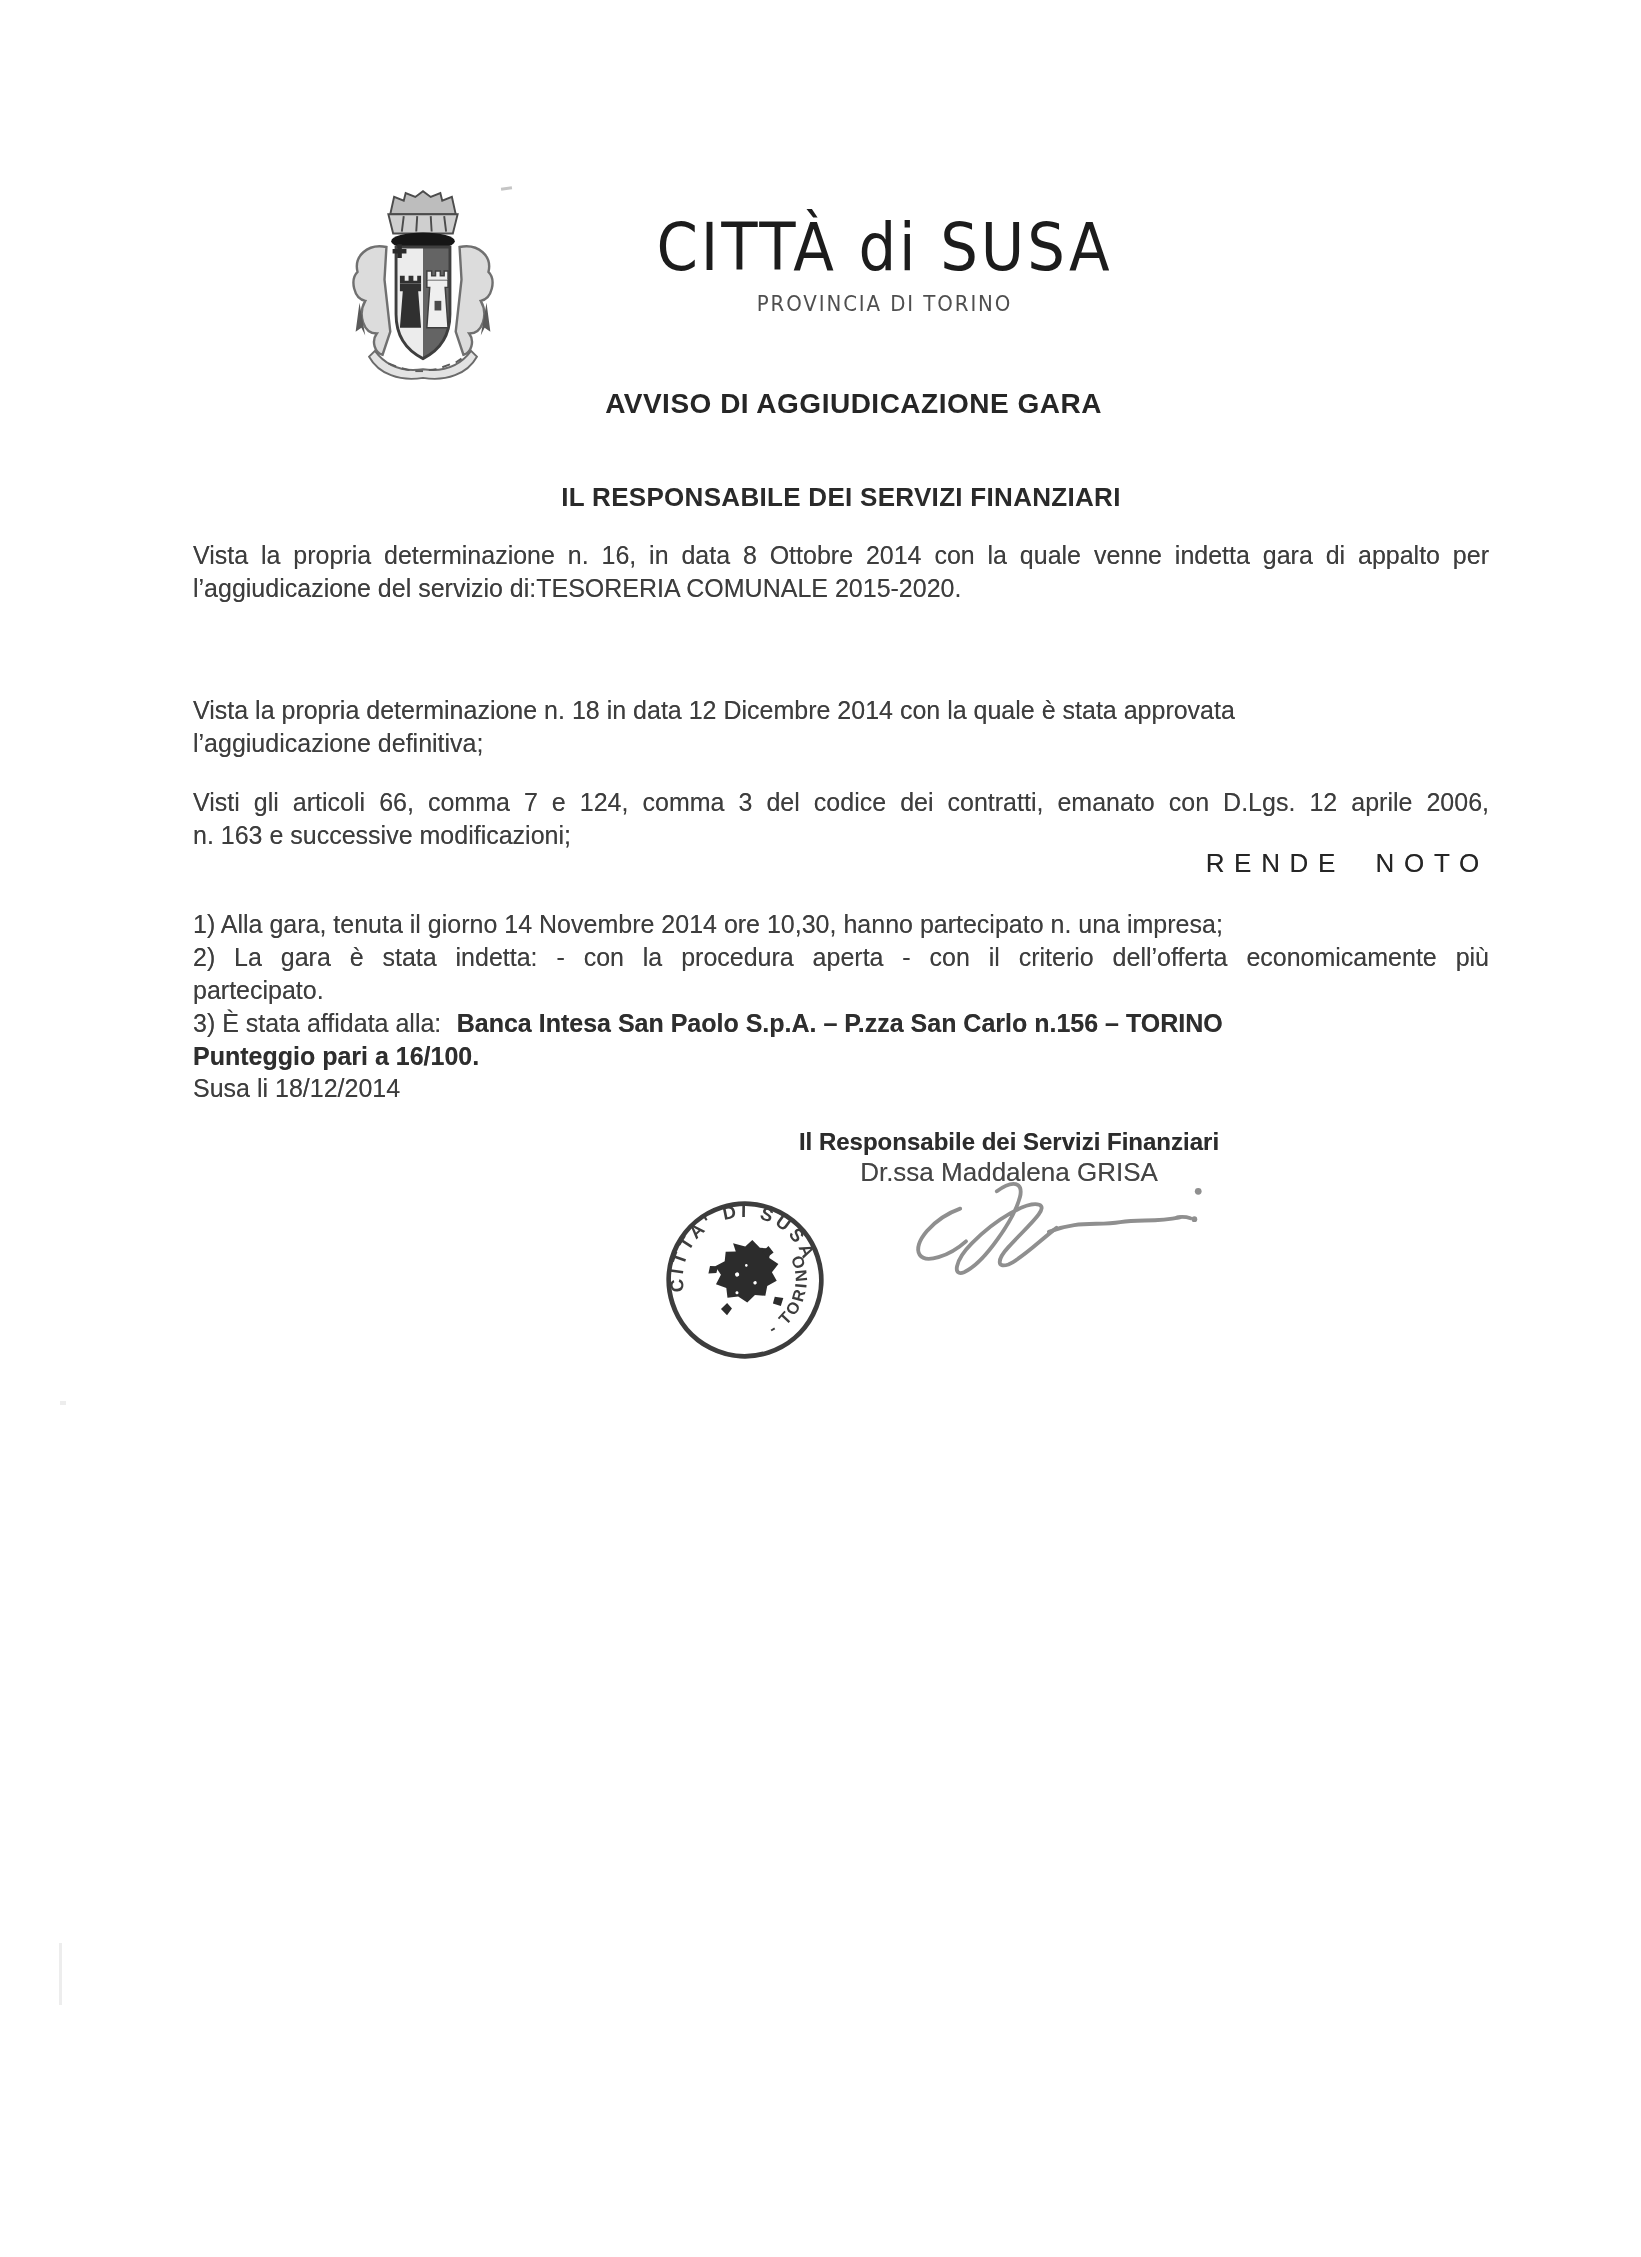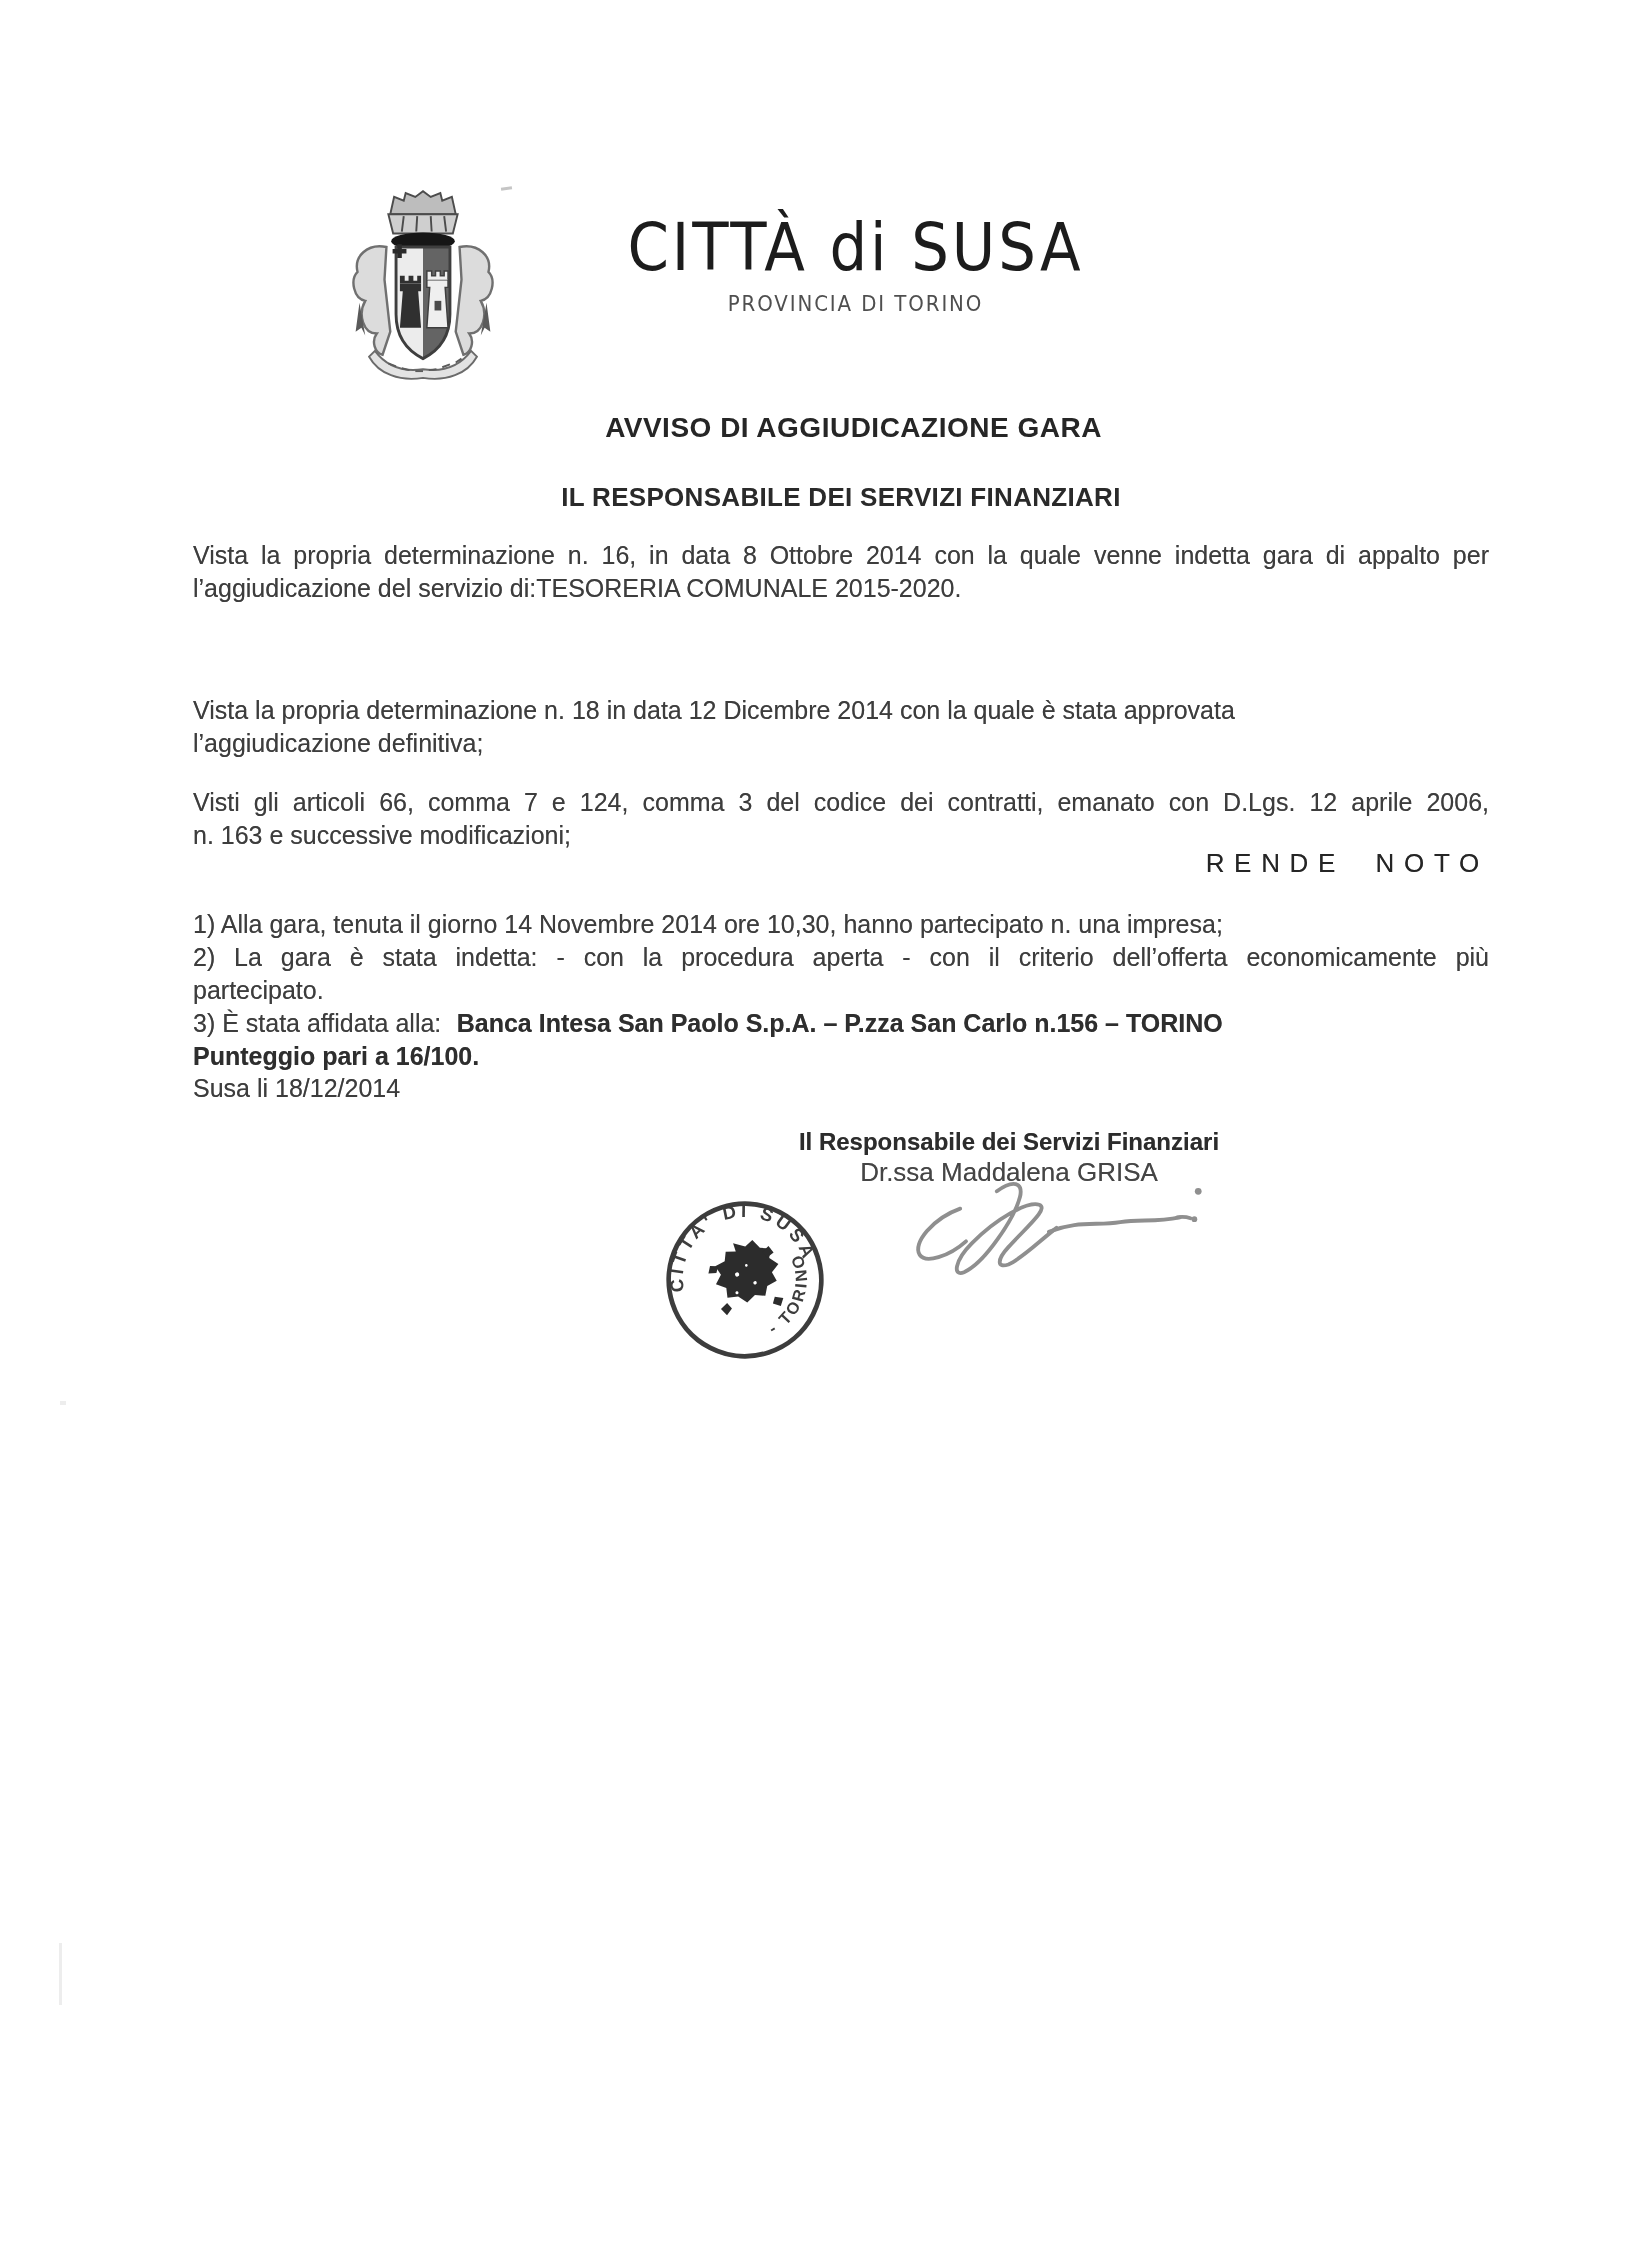--- a/index.html
+++ b/index.html
@@ -2,33 +2,33 @@
 <html><head>
 <meta charset="utf-8">
 <style>
   html,body{margin:0;padding:0;background:#9a9a9a;}
   .page{
     position:relative;width:1641px;height:2257px;background:#ffffff;
     font-family:"Liberation Sans", sans-serif;overflow:hidden;
   }
   .abs{position:absolute;}
   
-  .title-block{left:537px;top:210px;width:637px;text-align:center;}
+  .title-block{left:566px;top:210px;width:637px;text-align:center;}
   .city-title{
     font-size:66px;line-height:1.15;letter-spacing:2.9px;color:#1c1c1c;
     font-family:"DejaVu Sans","Liberation Sans",sans-serif;
     font-stretch:condensed;white-space:nowrap;
   }
   .province{
     margin-top:5px;font-size:22px;letter-spacing:1.9px;color:#4f4f4f;white-space:nowrap;
     font-family:"DejaVu Sans","Liberation Sans",sans-serif;font-stretch:condensed;
   }
   .notice-title{
     left:193px;top:388px;width:1321px;text-align:center;
-    font-size:28px;font-weight:bold;color:#262626;letter-spacing:0.5px;margin-top:24px;
+    font-size:28px;font-weight:bold;color:#262626;letter-spacing:0.5px;
   }
   .role-heading{
     left:193px;top:482px;width:1296px;text-align:center;
     font-size:26px;font-weight:bold;color:#2a2a2a;letter-spacing:0.3px;
   }
   
   .doc{color:#3d3d3d;font-size:25px;}
   .body-block{left:193px;width:1296px;}
   .line{line-height:33px;min-height:33px;text-shadow:0 0 0.5px rgba(50,50,50,.55);}
   .just{text-align:justify;text-align-last:justify;}

